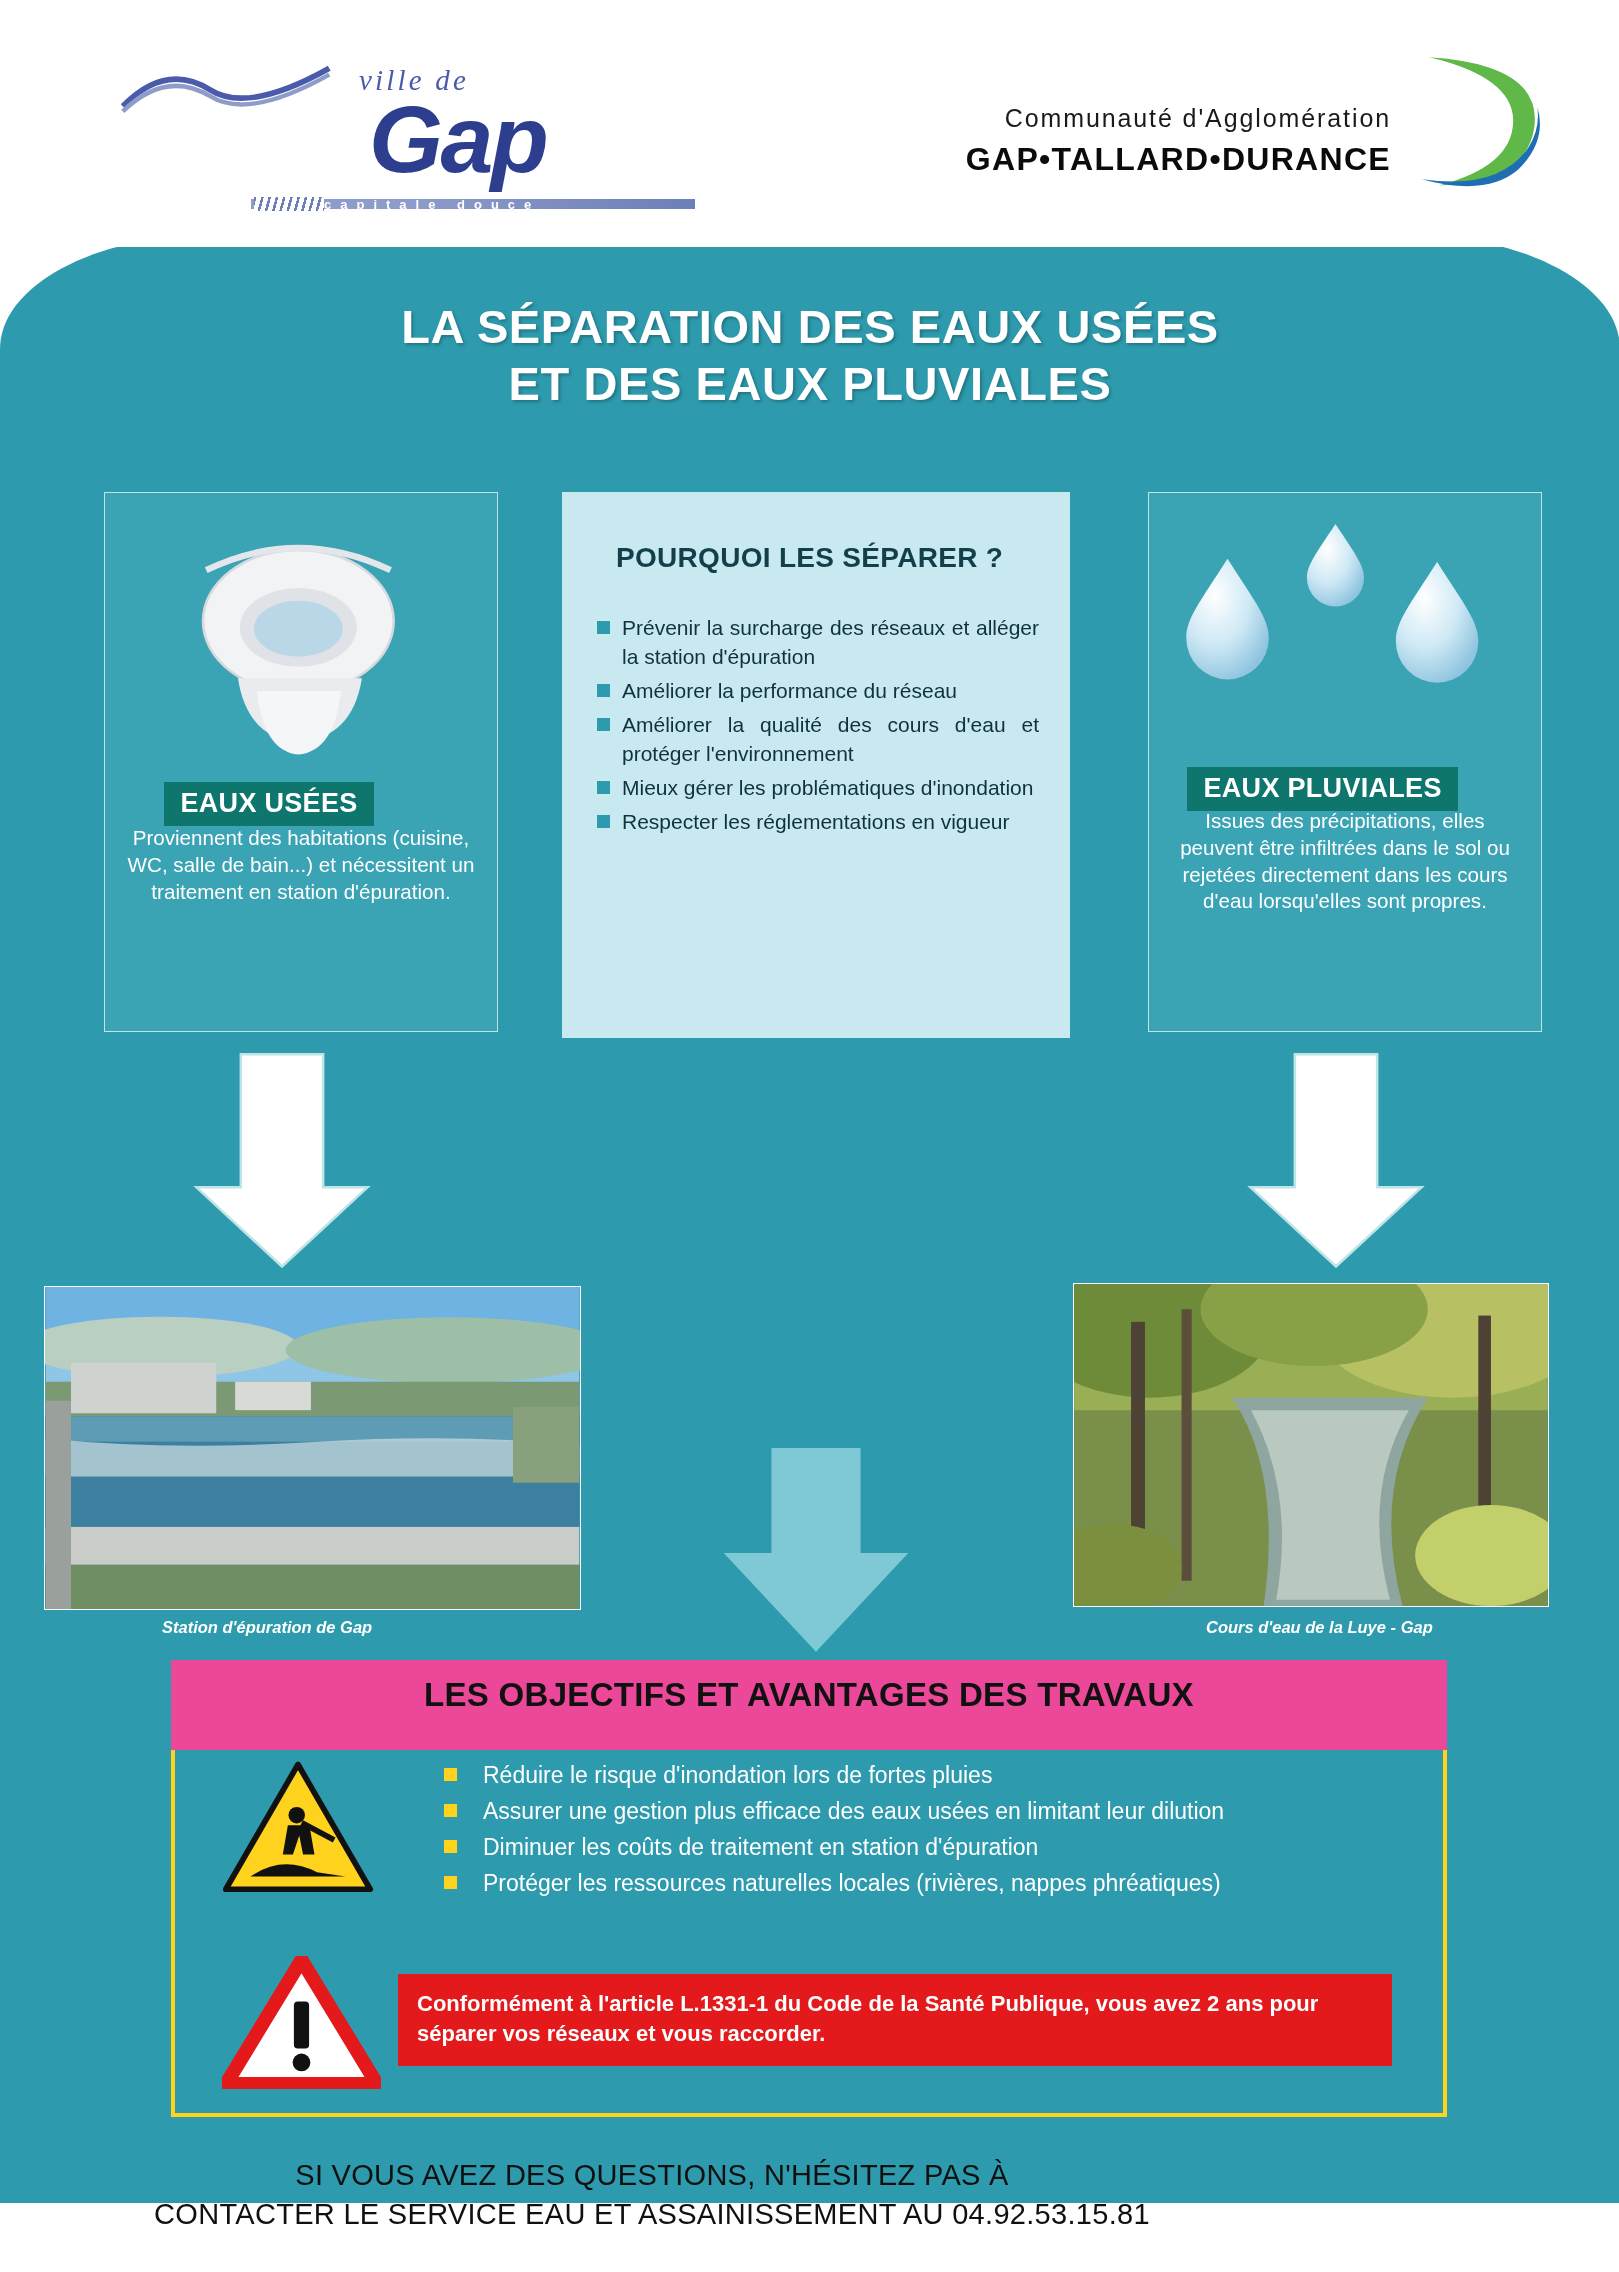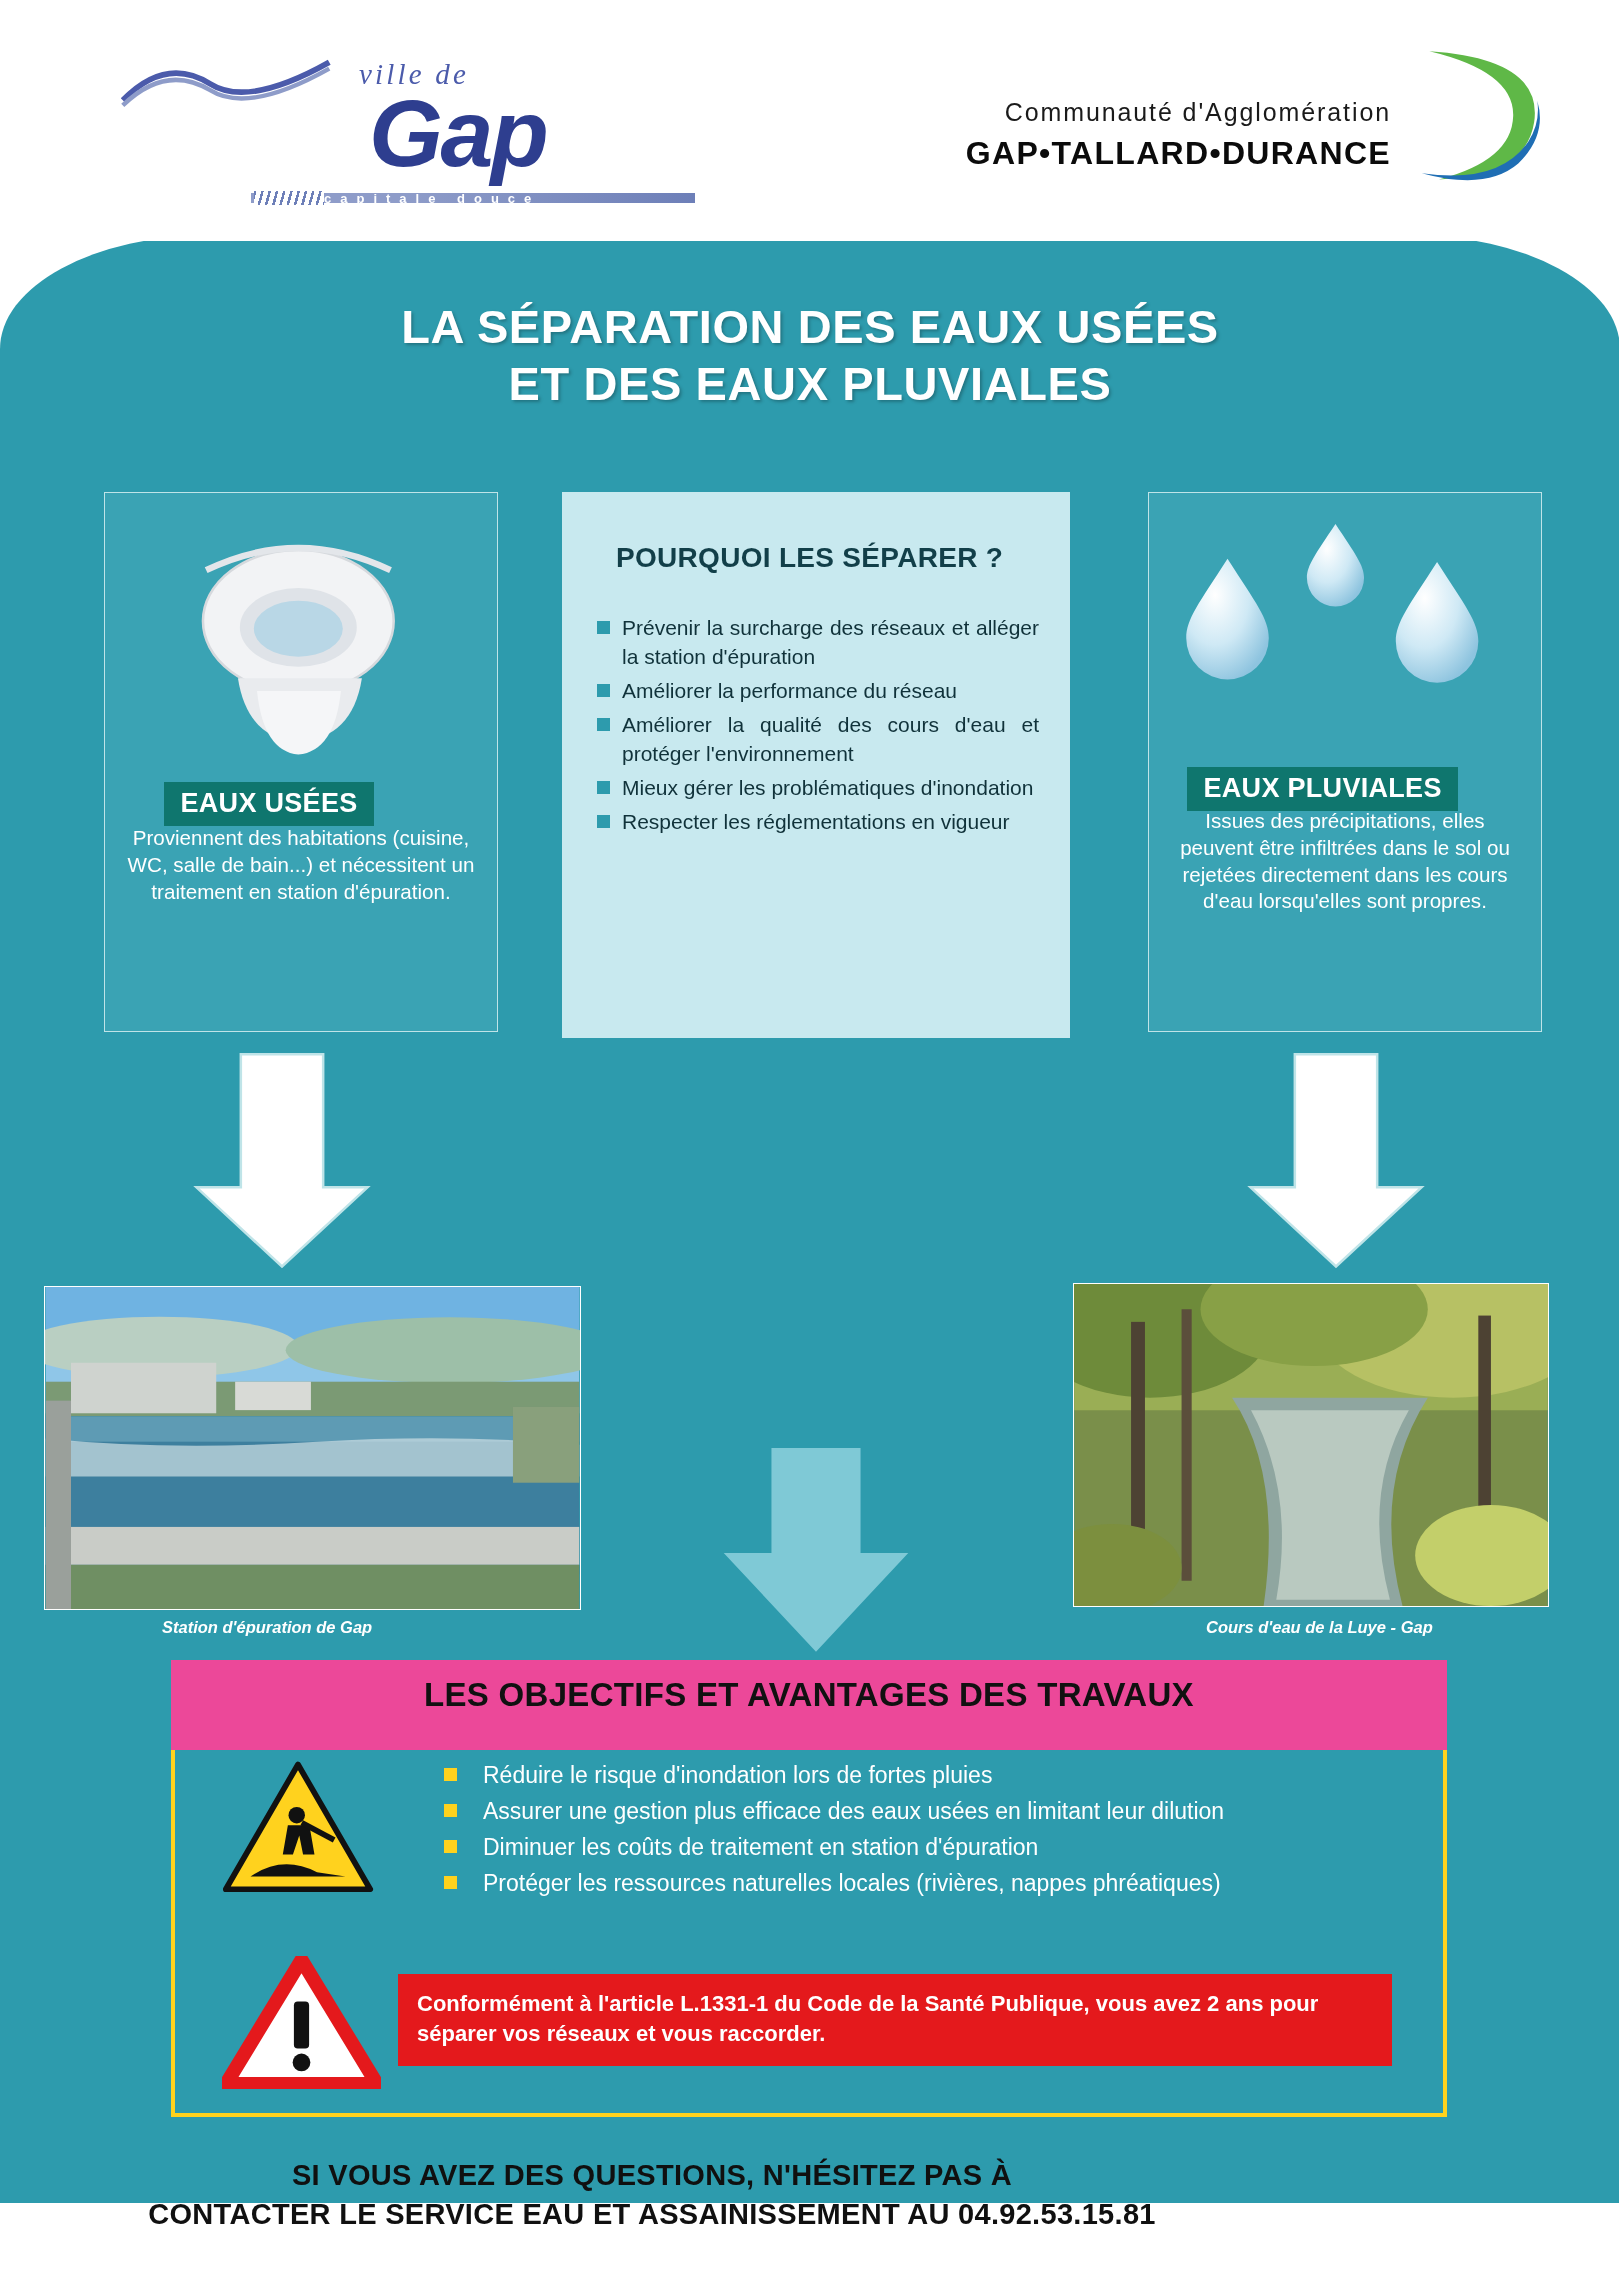--- a/index.html
+++ b/index.html
@@ -11,21 +11,21 @@
     width: 1620px;
     height: 2273px;
     position: relative;
     font-family: "Liberation Sans", sans-serif;
     overflow: hidden;
   }
 
   
   .header {
     position: absolute;
-    top: 8px; left: 0;
+    top: 14px; left: 0;
     width: 1620px;
     height: 233px;
     background: #ffffff;
     z-index: 5;
   }
   .logo-gap {
     position: absolute;
     left: 121px;
     top: 19px;
     width: 483px;
@@ -319,21 +319,21 @@
 
   
   .footer {
     position: absolute;
     left: 0;
     top: 2156px;
     width: 1304px;
     text-align: center;
     color: #101010;
     font-size: 29px;
-    font-weight: bold;
+    font-weight: normal;
     line-height: 1.35;
     letter-spacing: 0.3px;
   }
 </style>
 </head>
 <body>
 
 <div class="header">
 
   <div class="logo-gap">

